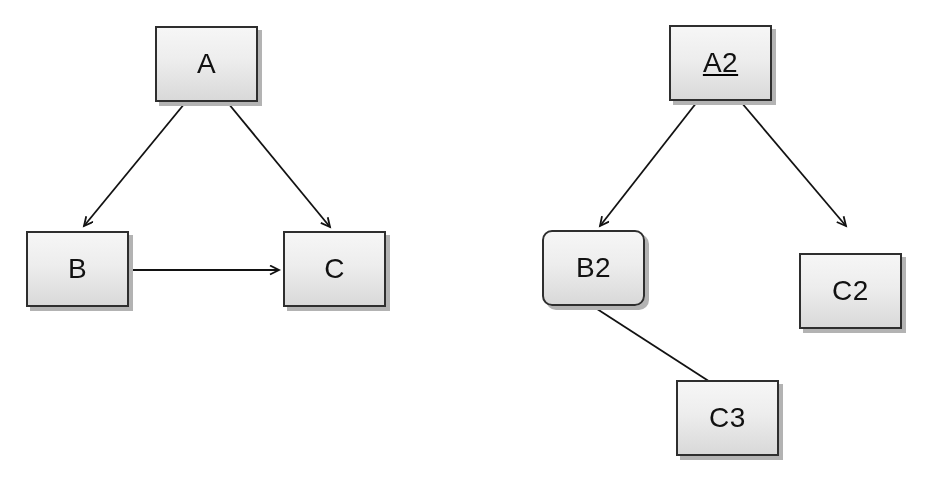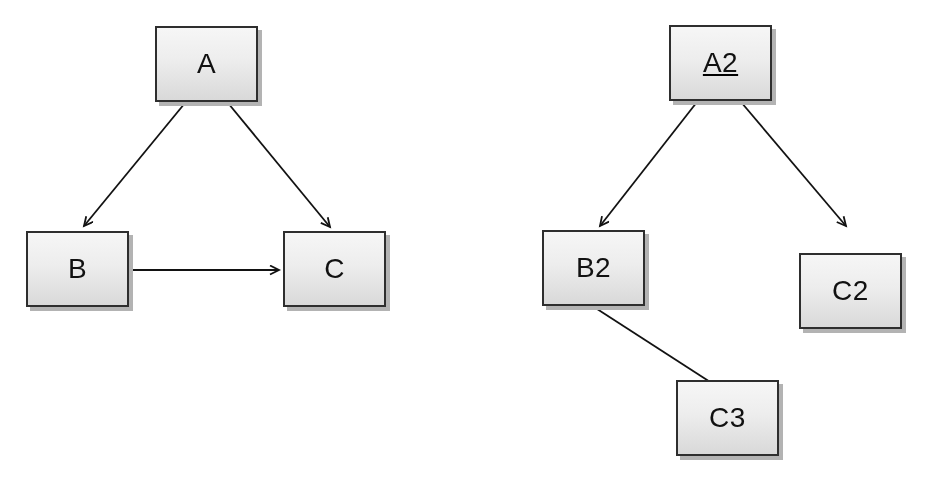--- a/index.html
+++ b/index.html
@@ -39,21 +39,21 @@
     font-size: 28px;
     color: #111111;
     line-height: 1;
     letter-spacing: 0.5px;
   }
   
   .pos-A  { left: 155px; top: 26px;  }
   .pos-B  { left: 26px;  top: 231px; }
   .pos-C  { left: 283px; top: 231px; }
   .pos-A2 { left: 669px; top: 25px; text-decoration: underline;  }
-  .pos-B2 { left: 542px; top: 230px; }
+  .pos-B2 { left: 542px; top: 230px; border-radius: 10px; }
   .pos-C2 { left: 799px; top: 229px; margin-top: 24px; }
   .pos-C3 { left: 676px; top: 380px; }
 </style>
 </head>
 <body>
 
 <div class="canvas">
 
   <svg class="edges-layer" width="940" height="504" viewBox="0 0 940 504" xmlns="http://www.w3.org/2000/svg">
     <defs>

